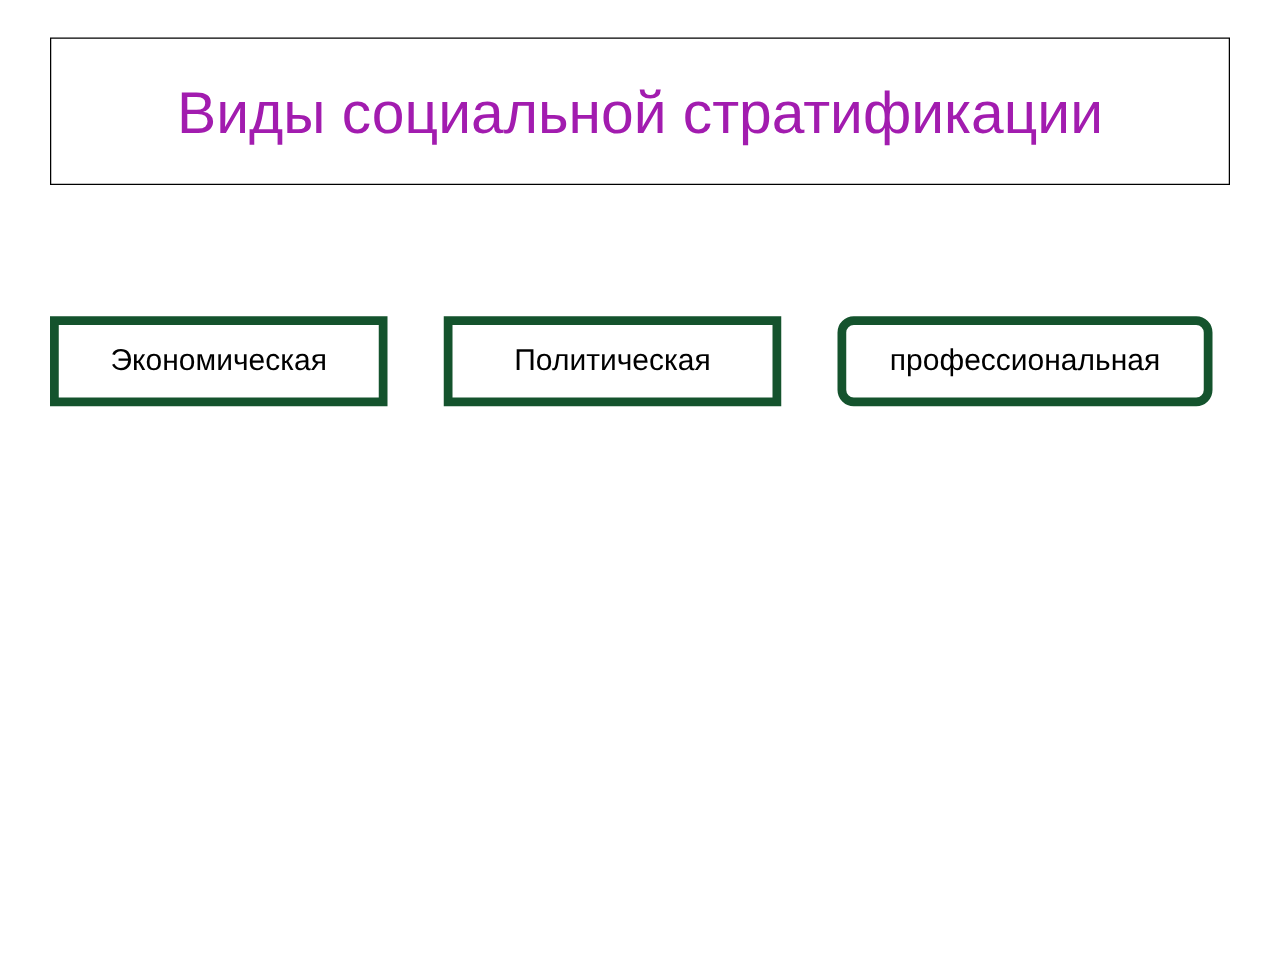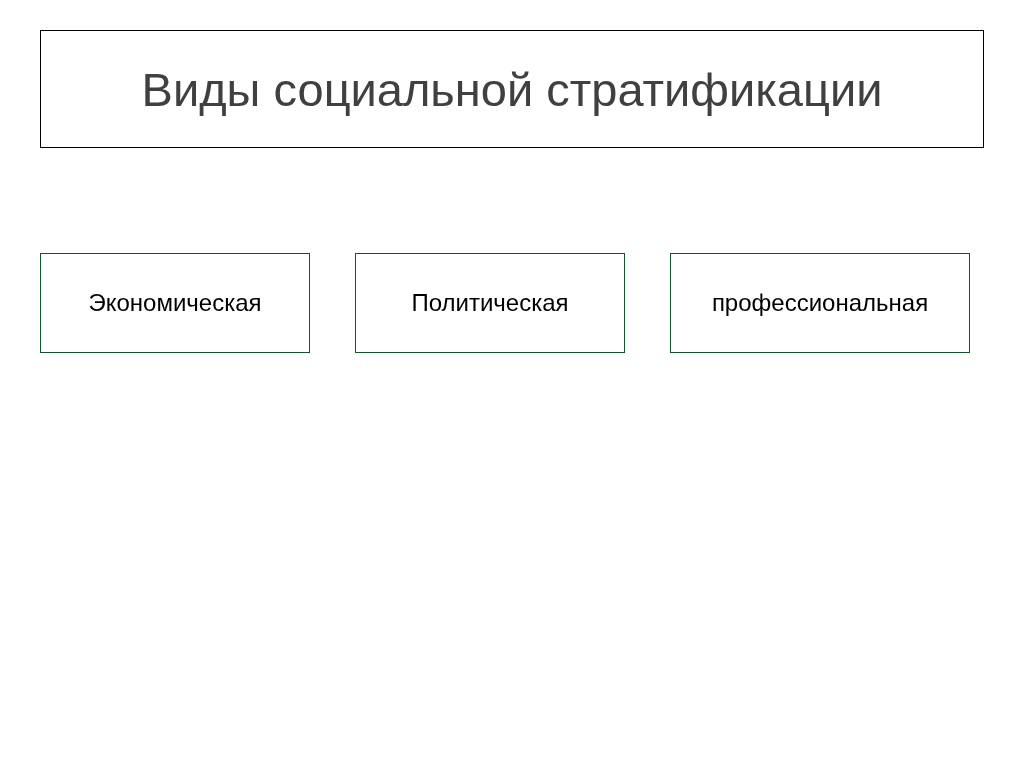--- a/index.html
+++ b/index.html
@@ -20,47 +20,48 @@
       top: 30px;
       width: 944px;
       height: 118px;
       border: 1px solid #000;
       display: flex;
       align-items: center;
       justify-content: center;
     }
     .title-text {
       font-size: 47px;
-      color: #404040;
+      color: #a21caf;
       font-weight: normal;
       text-align: center;
     }
     .category-box {
       position: absolute;
-      border: 1px solid #14532d;
+      border: 7px solid #14532d;
       display: flex;
       align-items: center;
       justify-content: center;
-      height: 100px;
+      height: 72px;
     }
     .category-box-1 {
       left: 40px;
       top: 253px;
       width: 270px;
     }
     .category-box-2 {
       left: 355px;
       top: 253px;
       width: 270px;
       align-items: center;
     }
     .category-box-3 {
       left: 670px;
       top: 253px;
       width: 300px;
+      border-radius: 13px;
     }
     .category-text {
       font-size: 24px;
       color: #000;
       font-weight: normal;
       text-align: center;
     }
   </style>
 </head>
 <body>

